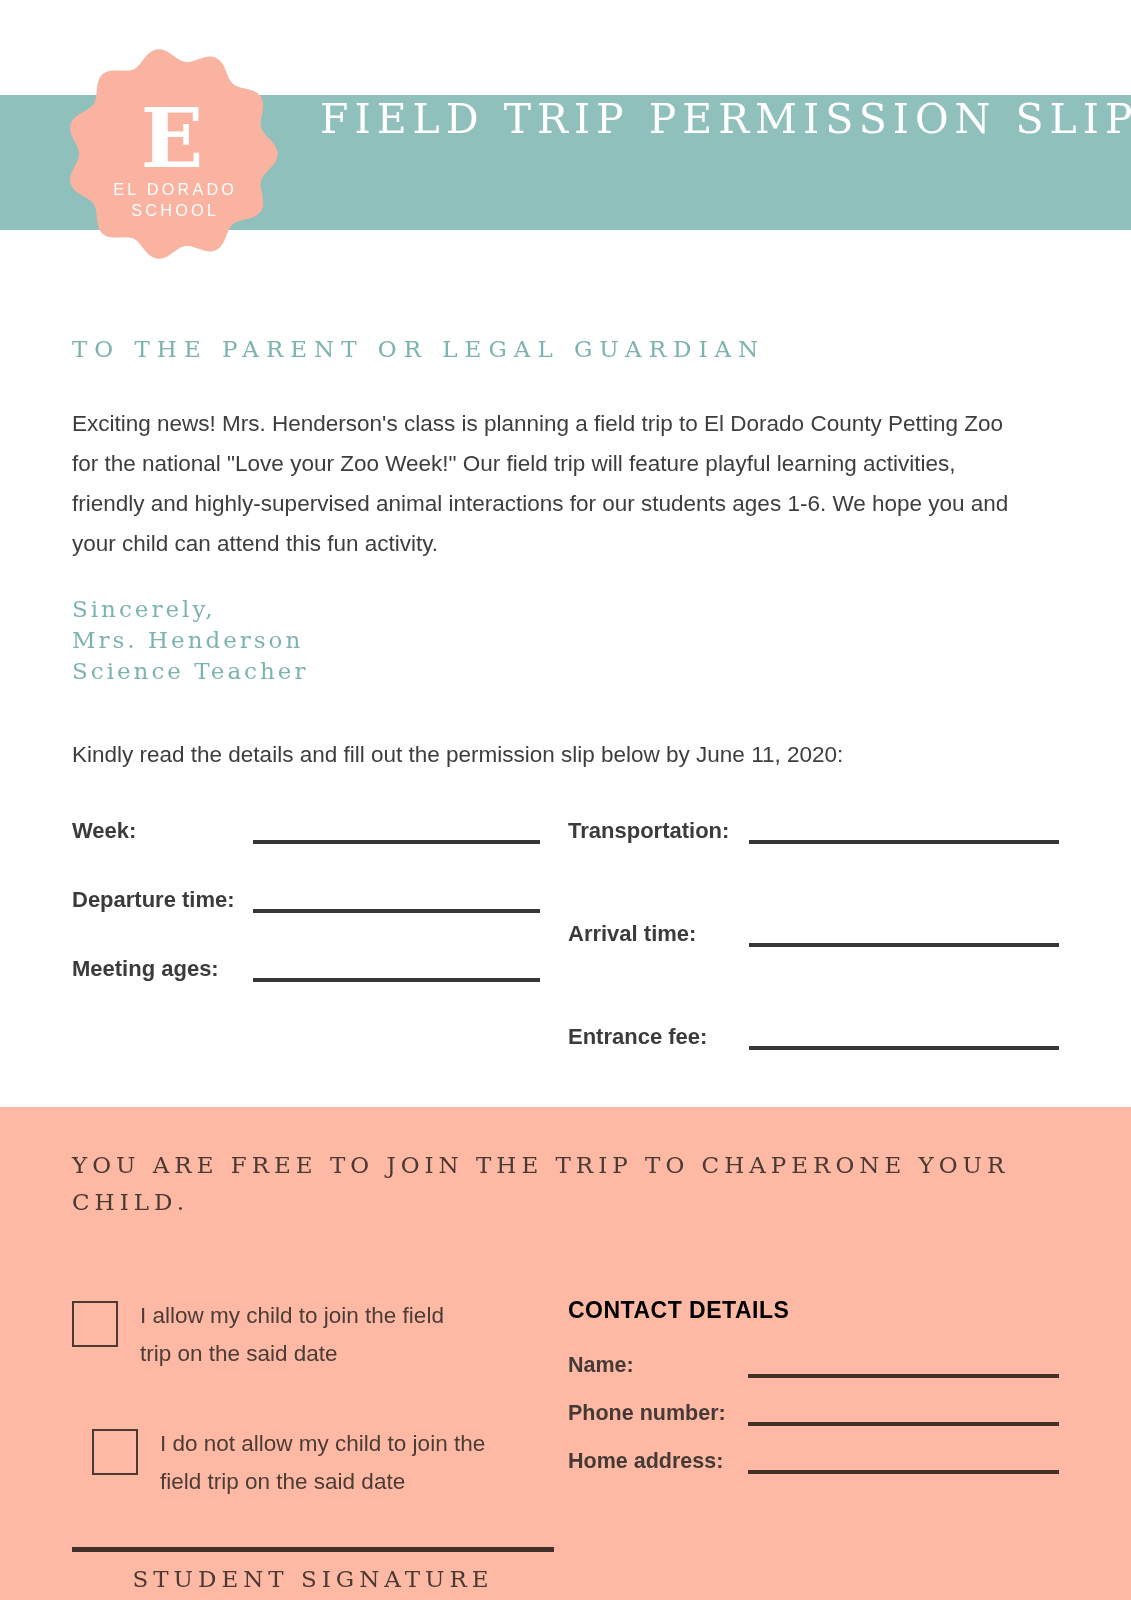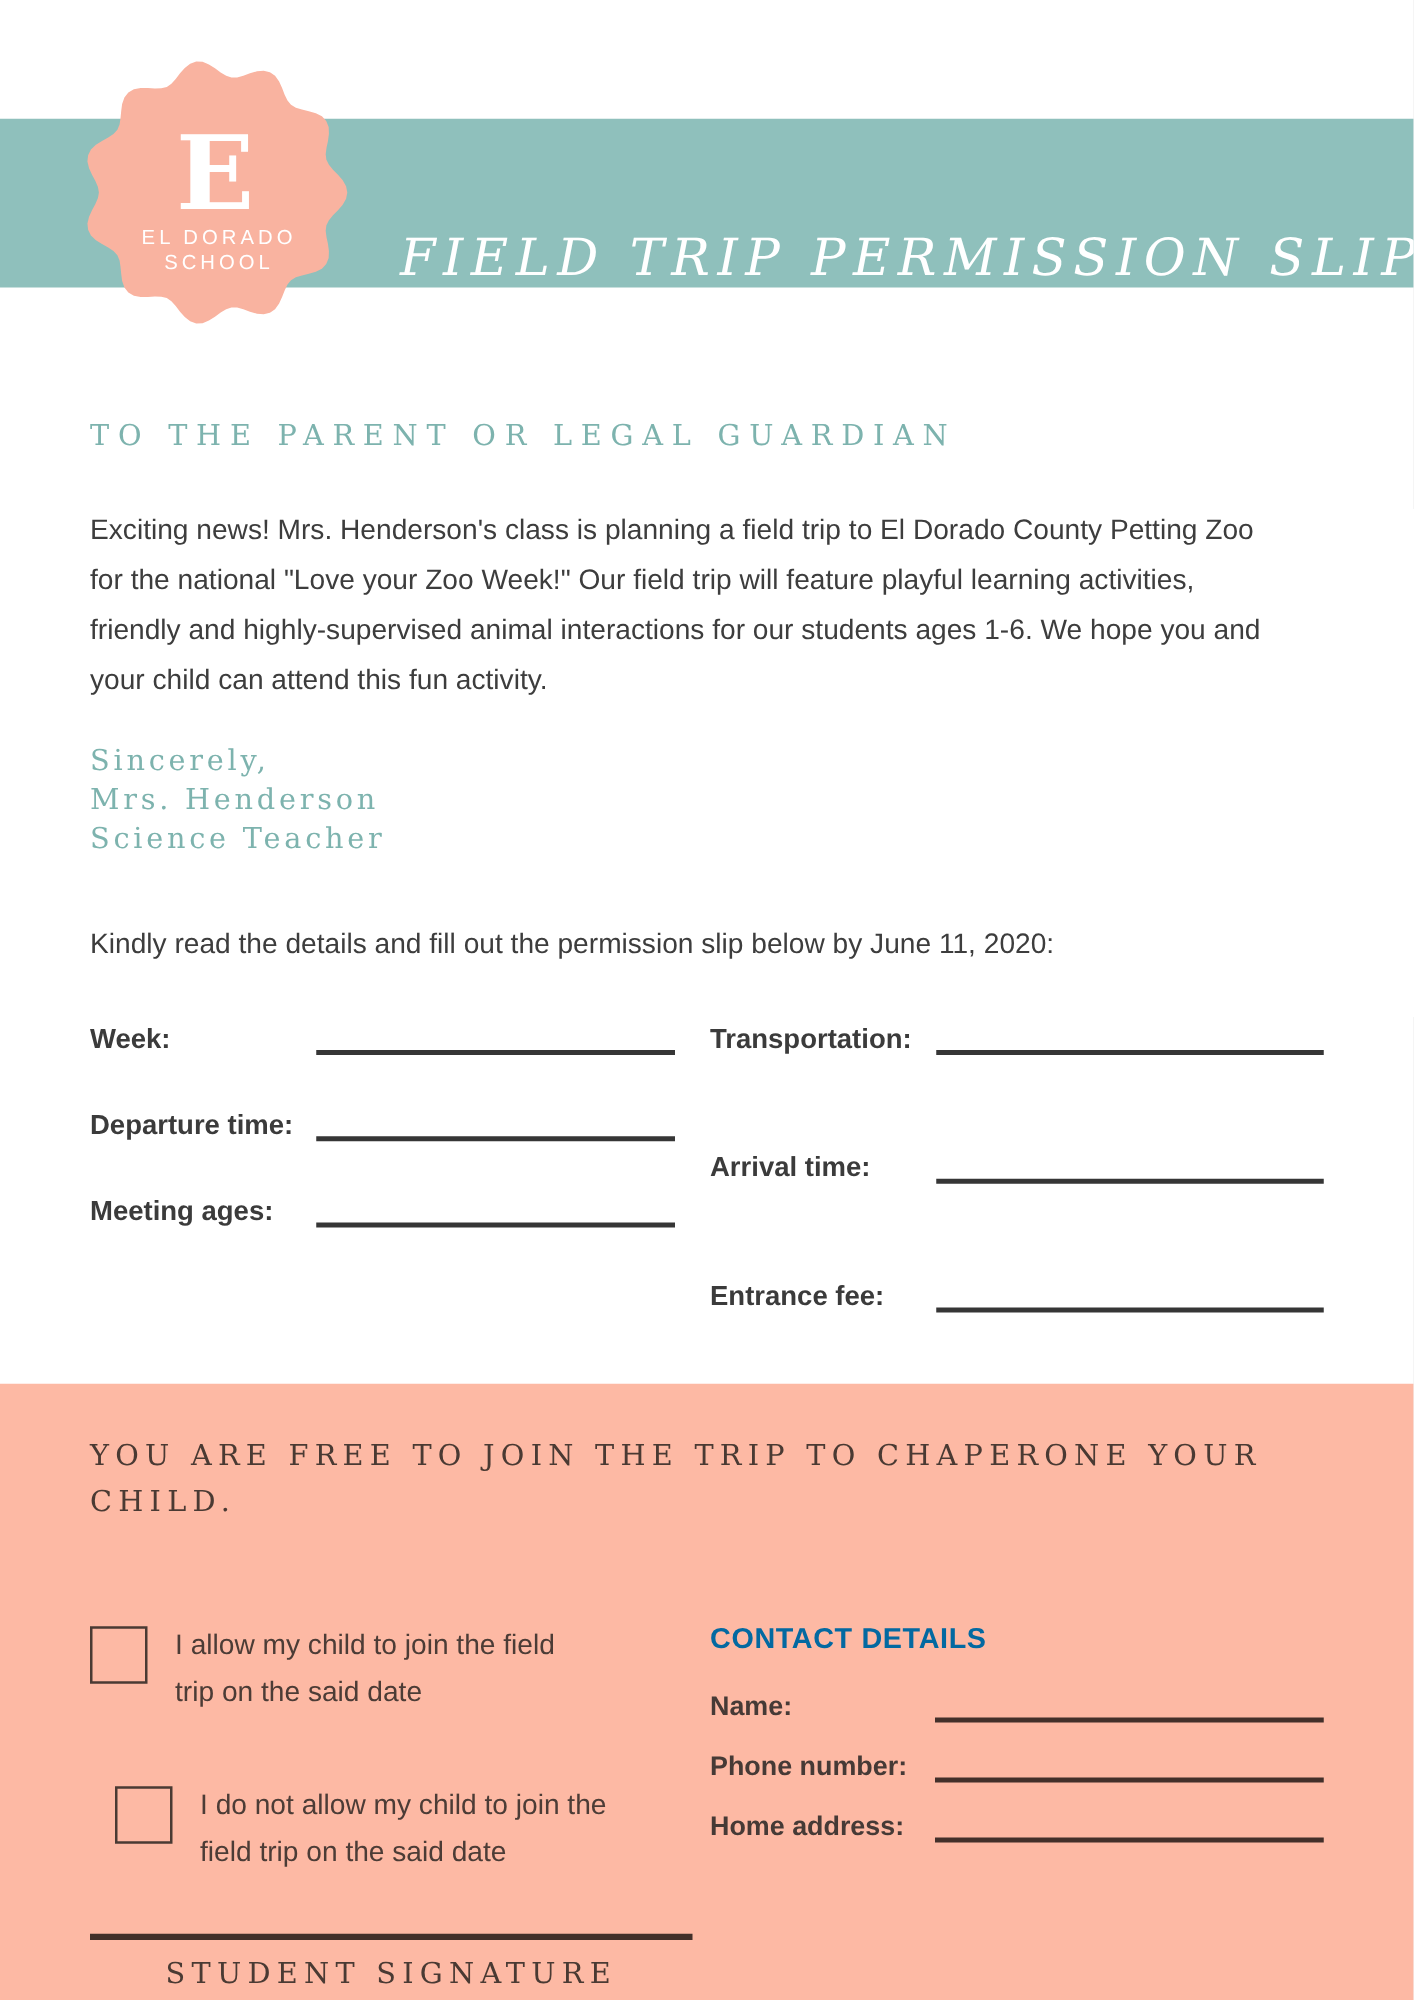--- a/index.html
+++ b/index.html
@@ -10,21 +10,21 @@
     font-family: "Liberation Sans", sans-serif;
     color: var(--ink-dark, #3d3d3d);
     display: flex; flex-direction: column;
     position: relative; overflow: hidden;
   }
   
   .header { position: relative; height: 230px; flex: 0 0 auto; }
   .band {
     position: absolute; left: 0; right: 0; top: 95px; height: 135px;
     background: var(--band-teal, #8fc0bc);
-    display: flex; align-items: flex-end; font-style: italic;
+    display: flex; align-items: flex-start;
   }
   .page-title {
     padding-left: 320px;
     font-family: "DejaVu Serif", serif;
     font-size: 41px; letter-spacing: 6px; color: #ffffff;
     white-space: nowrap;
   }
   .badge { position: absolute; left: 64px; top: 46px; width: 216px; height: 216px; }
   .badge svg { width: 100%; height: 100%; display: block; }
   .badge path { fill: var(--badge-peach, #f9b3a0); }
@@ -72,21 +72,21 @@
   .reply-body { display: flex; gap: 28px; margin-top: 76px; }
   .options-col { width: 468px; flex: 0 0 auto; }
   .option { display: flex; align-items: flex-start; }
   .option + .option { margin-top: 52px; margin-left: 20px; }
   .checkbox {
     width: 46px; height: 46px; flex: 0 0 auto; margin-right: 22px; margin-top: 4px;
     border: 2px solid var(--ink-brown, #4a3a33); background: transparent;
   }
   .option-label { font-size: 22.5px; line-height: 38px; color: #4c3c36; }
   .contact-col { flex: 1; }
-  .contact-heading { font-weight: bold; font-size: 23px; letter-spacing: 0.5px; color: #0369a1; }
+  .contact-heading { font-weight: bold; font-size: 23px; letter-spacing: 0.5px; color: #000000; }
   .contact-rows { margin-top: 28px; }
   .contact-row { display: flex; align-items: flex-end; height: 26px; margin-bottom: 22px; }
   .contact-label { width: 180px; flex: 0 0 auto; font-weight: bold; font-size: 21.5px; color: #463a36; }
   .contact-line { flex: 1; border-bottom: 4px solid var(--line-brown, #43302a); height: 10px; }
   
   .signatures { display: flex; gap: 28px; margin-top: 46px; flex-direction: column; }
   .signature-block { border-top: 5px solid var(--line-brown, #43302a); padding-top: 14px; text-align: center; }
   .signature-block.student  { width: 482px; flex: 0 0 auto; }
   .signature-block.guardian { flex: 1; }
   .signature-label {

